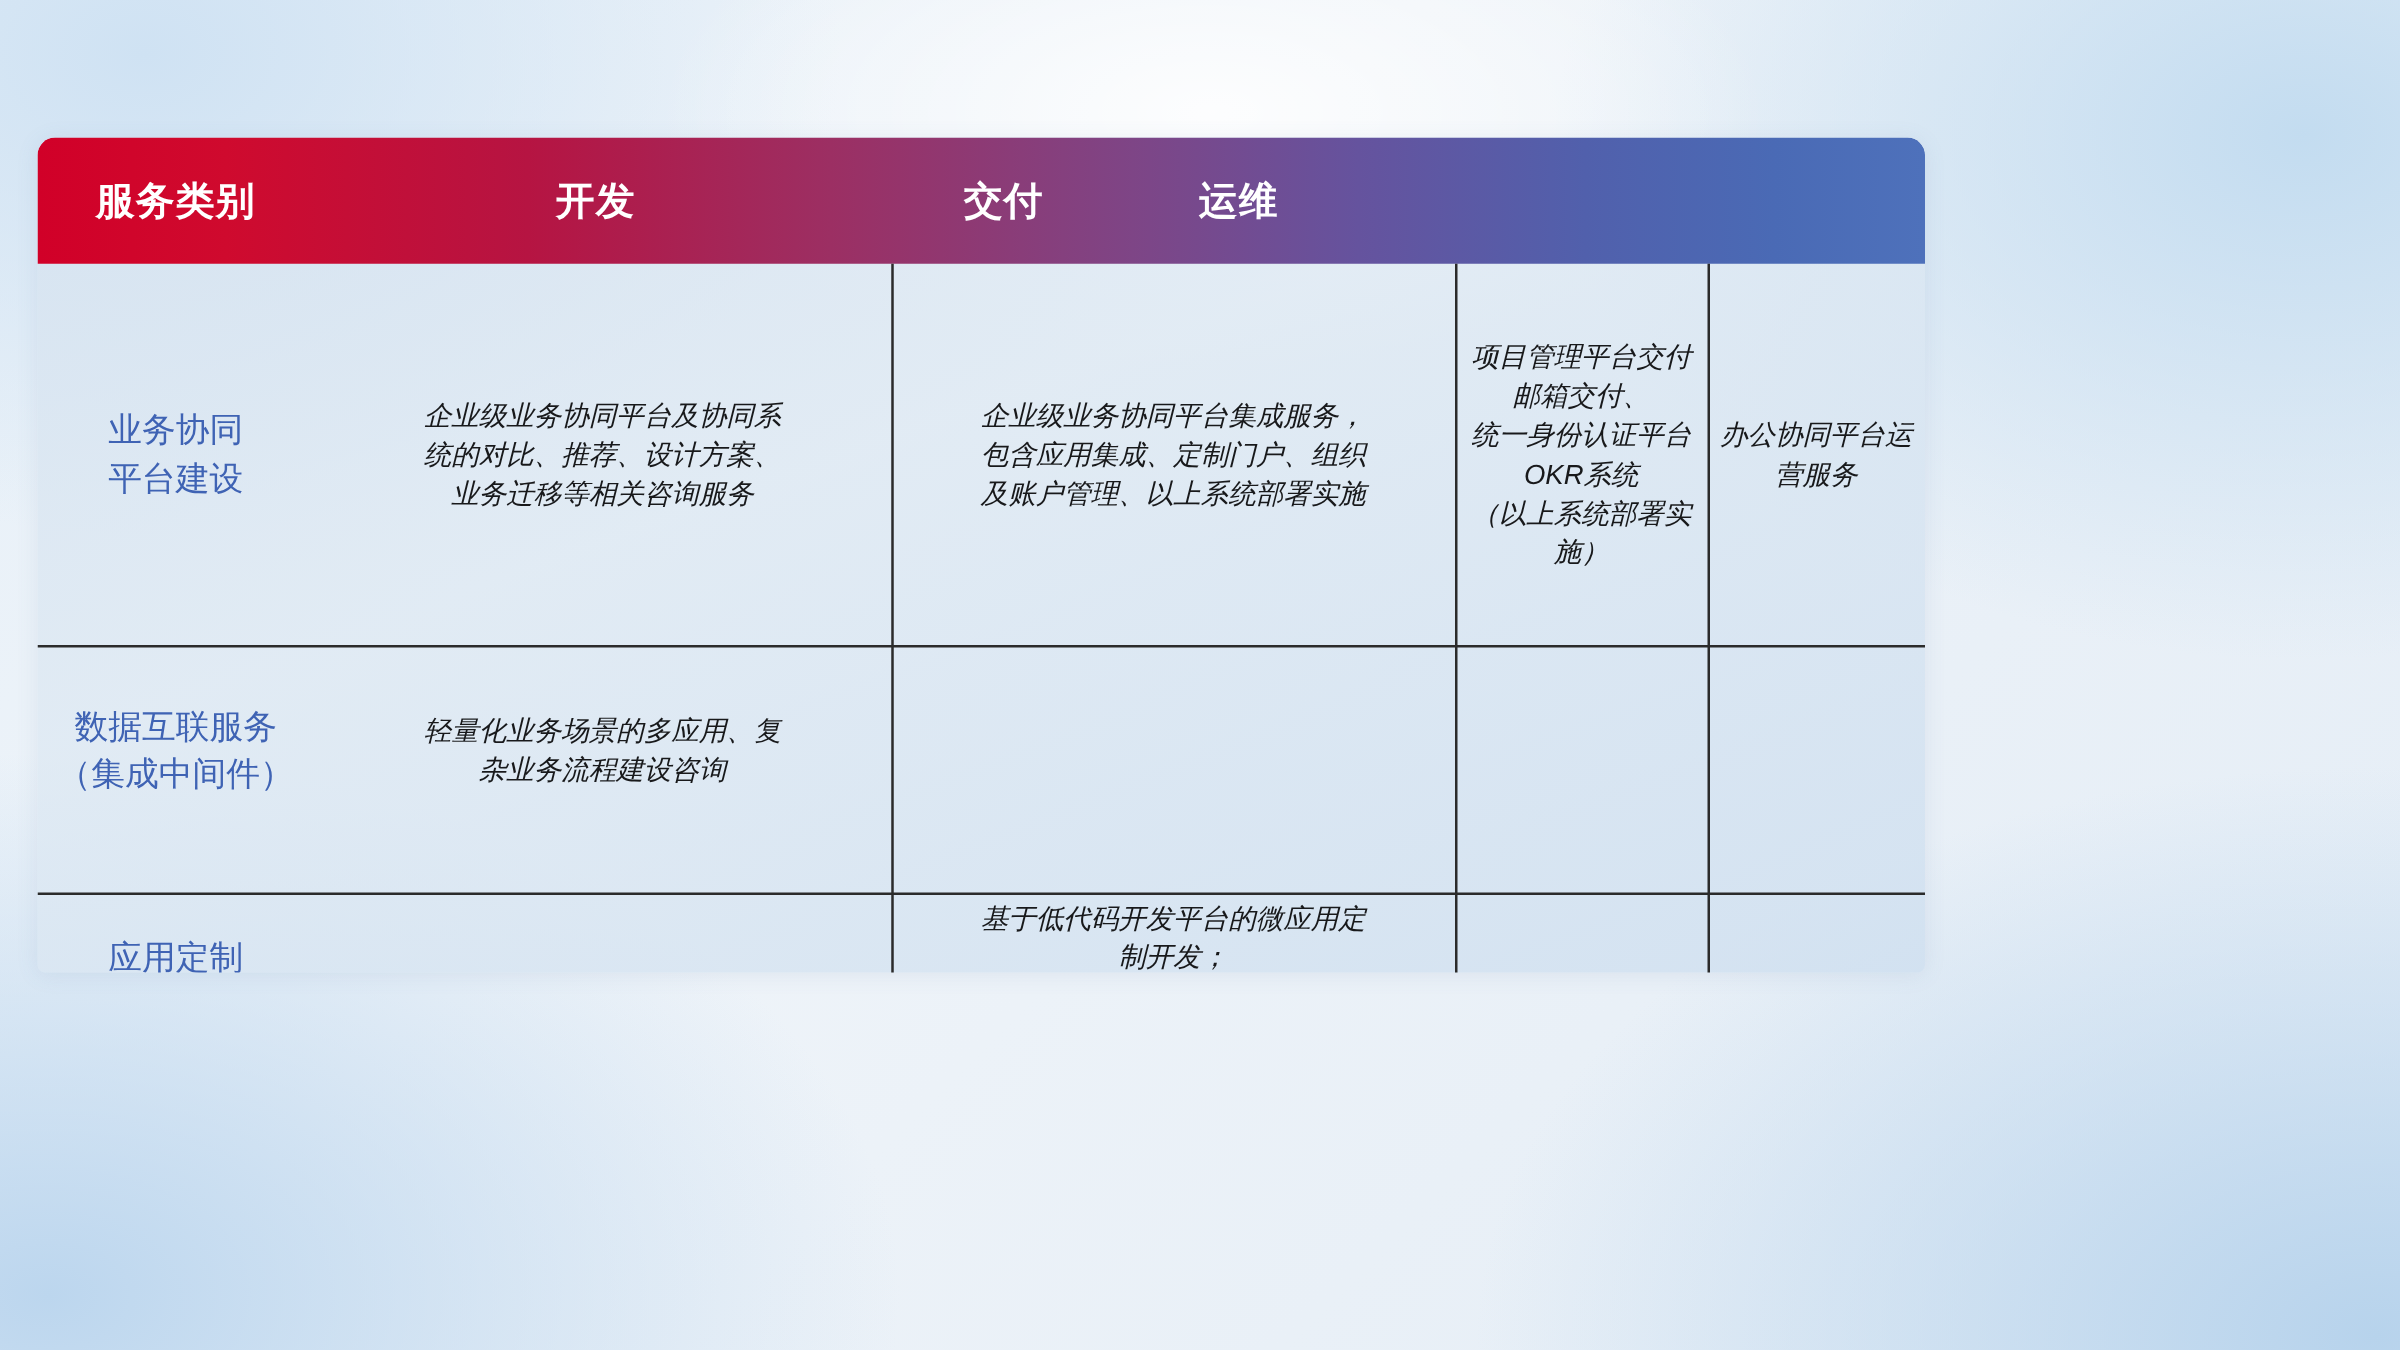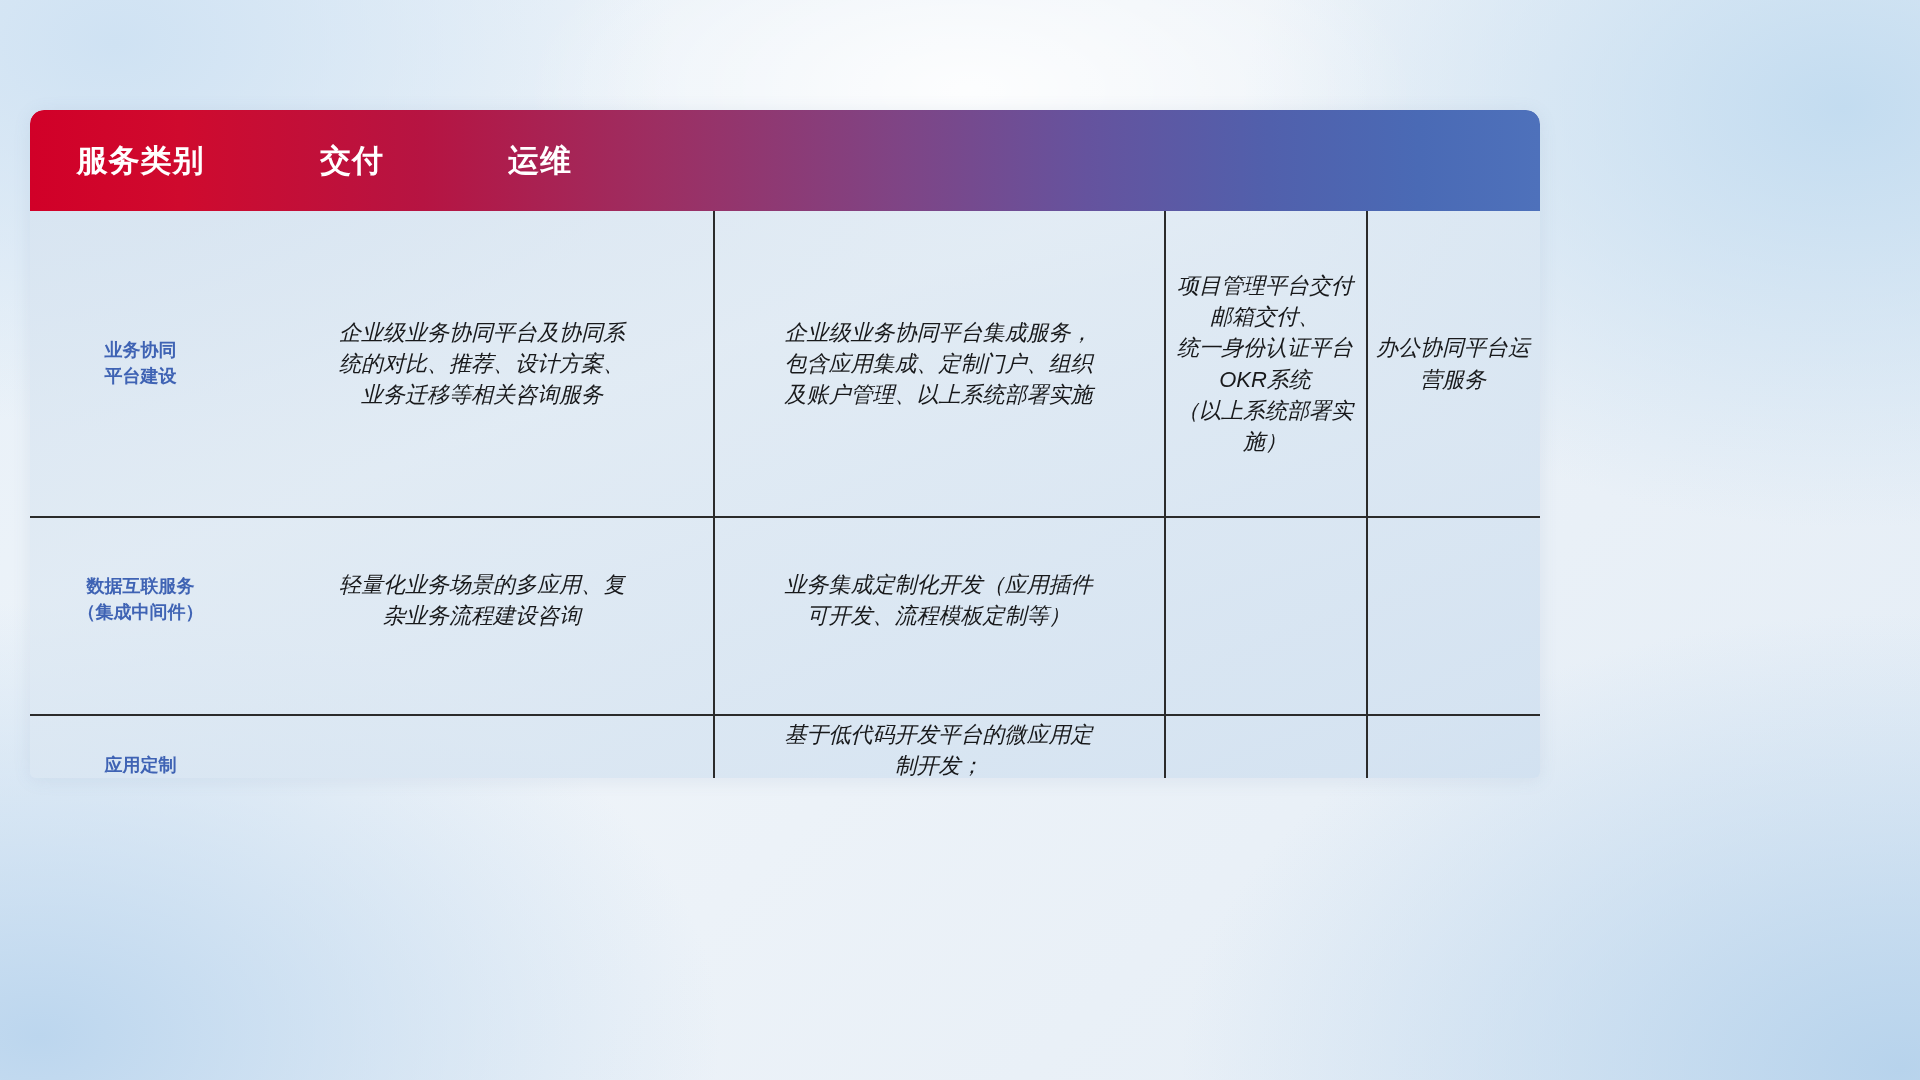--- a/index.html
+++ b/index.html
@@ -108,22 +108,22 @@
 
   .cell-text {
     font-size: 22px;
     line-height: 1.42;
     color: #18191b;
     white-space: pre-line;
     font-style: italic;
   }
 
   .cat-text {
-    font-size: 18px;
-    font-weight: bold;
+    font-size: 27px;
+    font-weight: normal;
     line-height: 1.42;
     color: #3f63b4;
     white-space: pre-line;
   }
 
   .vdiv {
     position: absolute;
     top: 0;
     width: 2px;
     background: #2b2b2b;
@@ -140,20 +140,23 @@
 <body>
 
 <div id="stage">
 
   <div class="table-panel">
 
     <div class="thead">
       <div class="td c0">
         <span class="th">服务类别</span>
       </div>
+      <div class="td c2">
+        <span class="th">开发</span>
+      </div>
       <div class="td c3">
         <span class="th">交付</span>
       </div>
       <div class="td c4">
         <span class="th">运维</span>
       </div>
     </div>
 
     <div class="tbody">
 
@@ -196,24 +199,20 @@
         <div class="vdiv" style="left:1336px; height:100%;"></div>
 
         <div class="td c0">
           <span class="cat-text">数据互联服务
 （集成中间件）</span>
         </div>
         <div class="td c1">
           <span class="cell-text">轻量化业务场景的多应用、复
 杂业务流程建设咨询</span>
         </div>
-        <div class="td c2">
-          <span class="cell-text">业务集成定制化开发（应用插件
-可开发、流程模板定制等）</span>
-        </div>
         <div class="td c3">
           <span class="cell-text"></span>
         </div>
         <div class="td c4">
           <span class="cell-text"></span>
         </div>
       </div>
 
       <div class="row-sep" style="top:503px;"></div>
 

